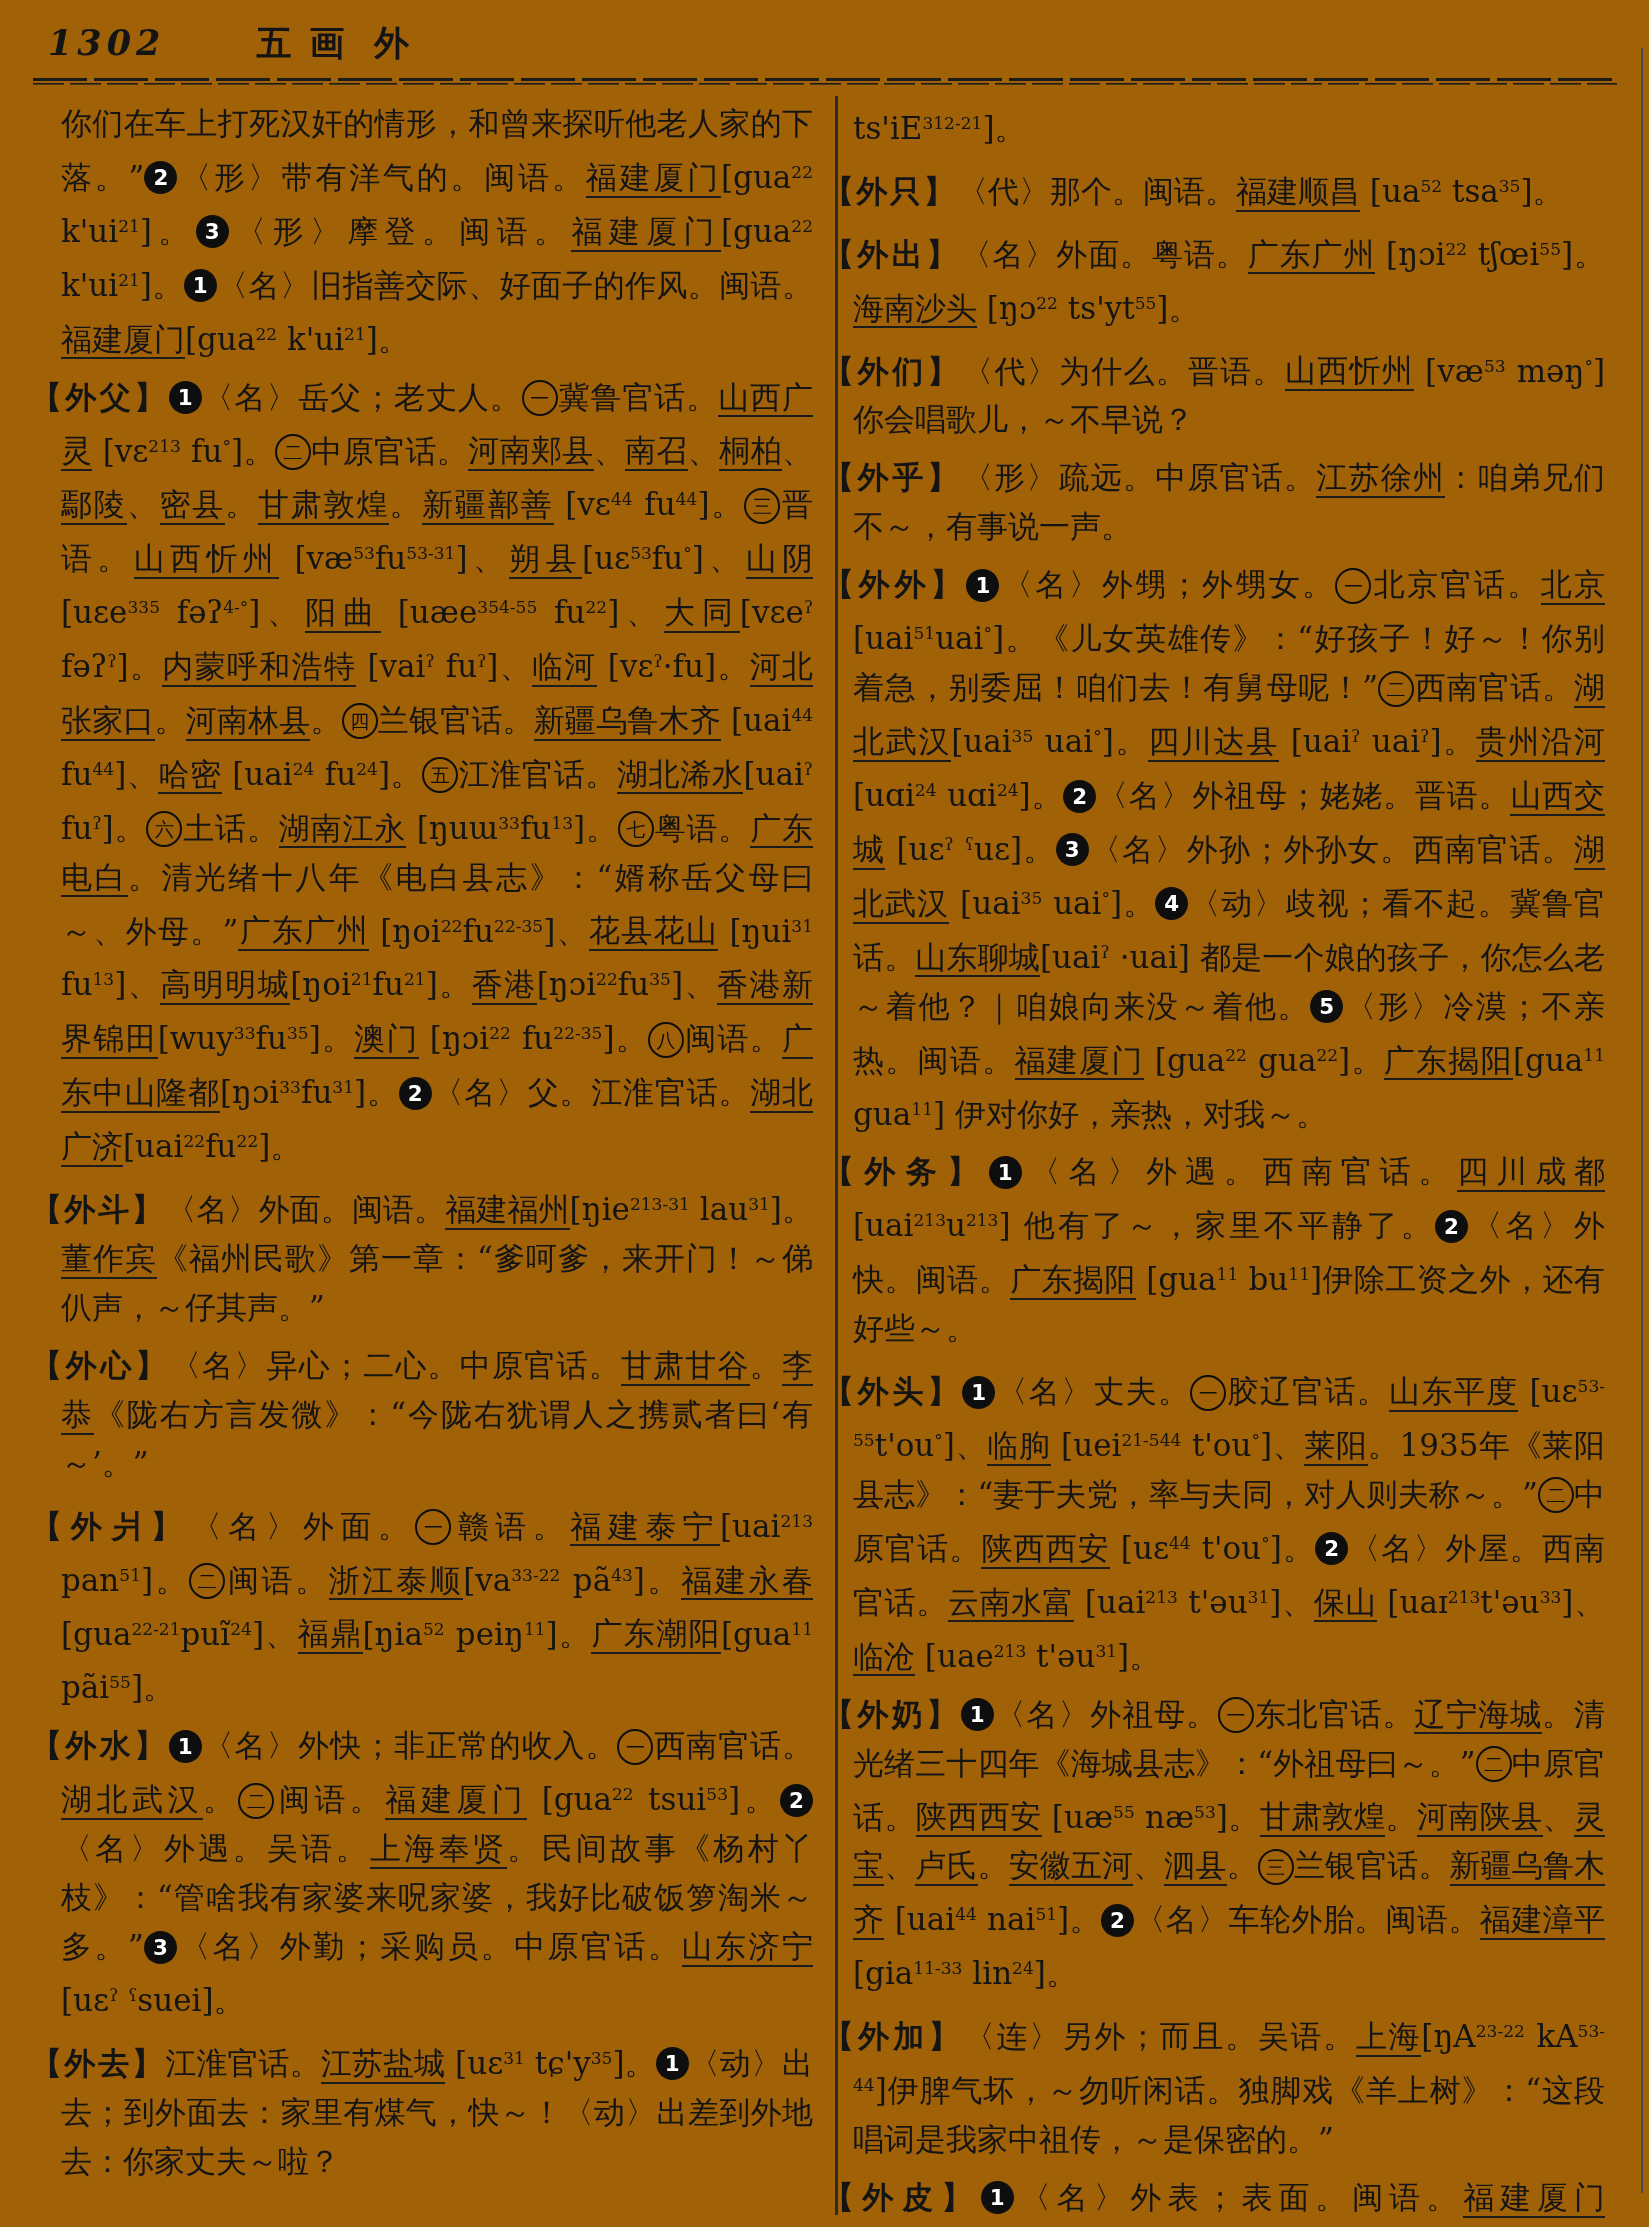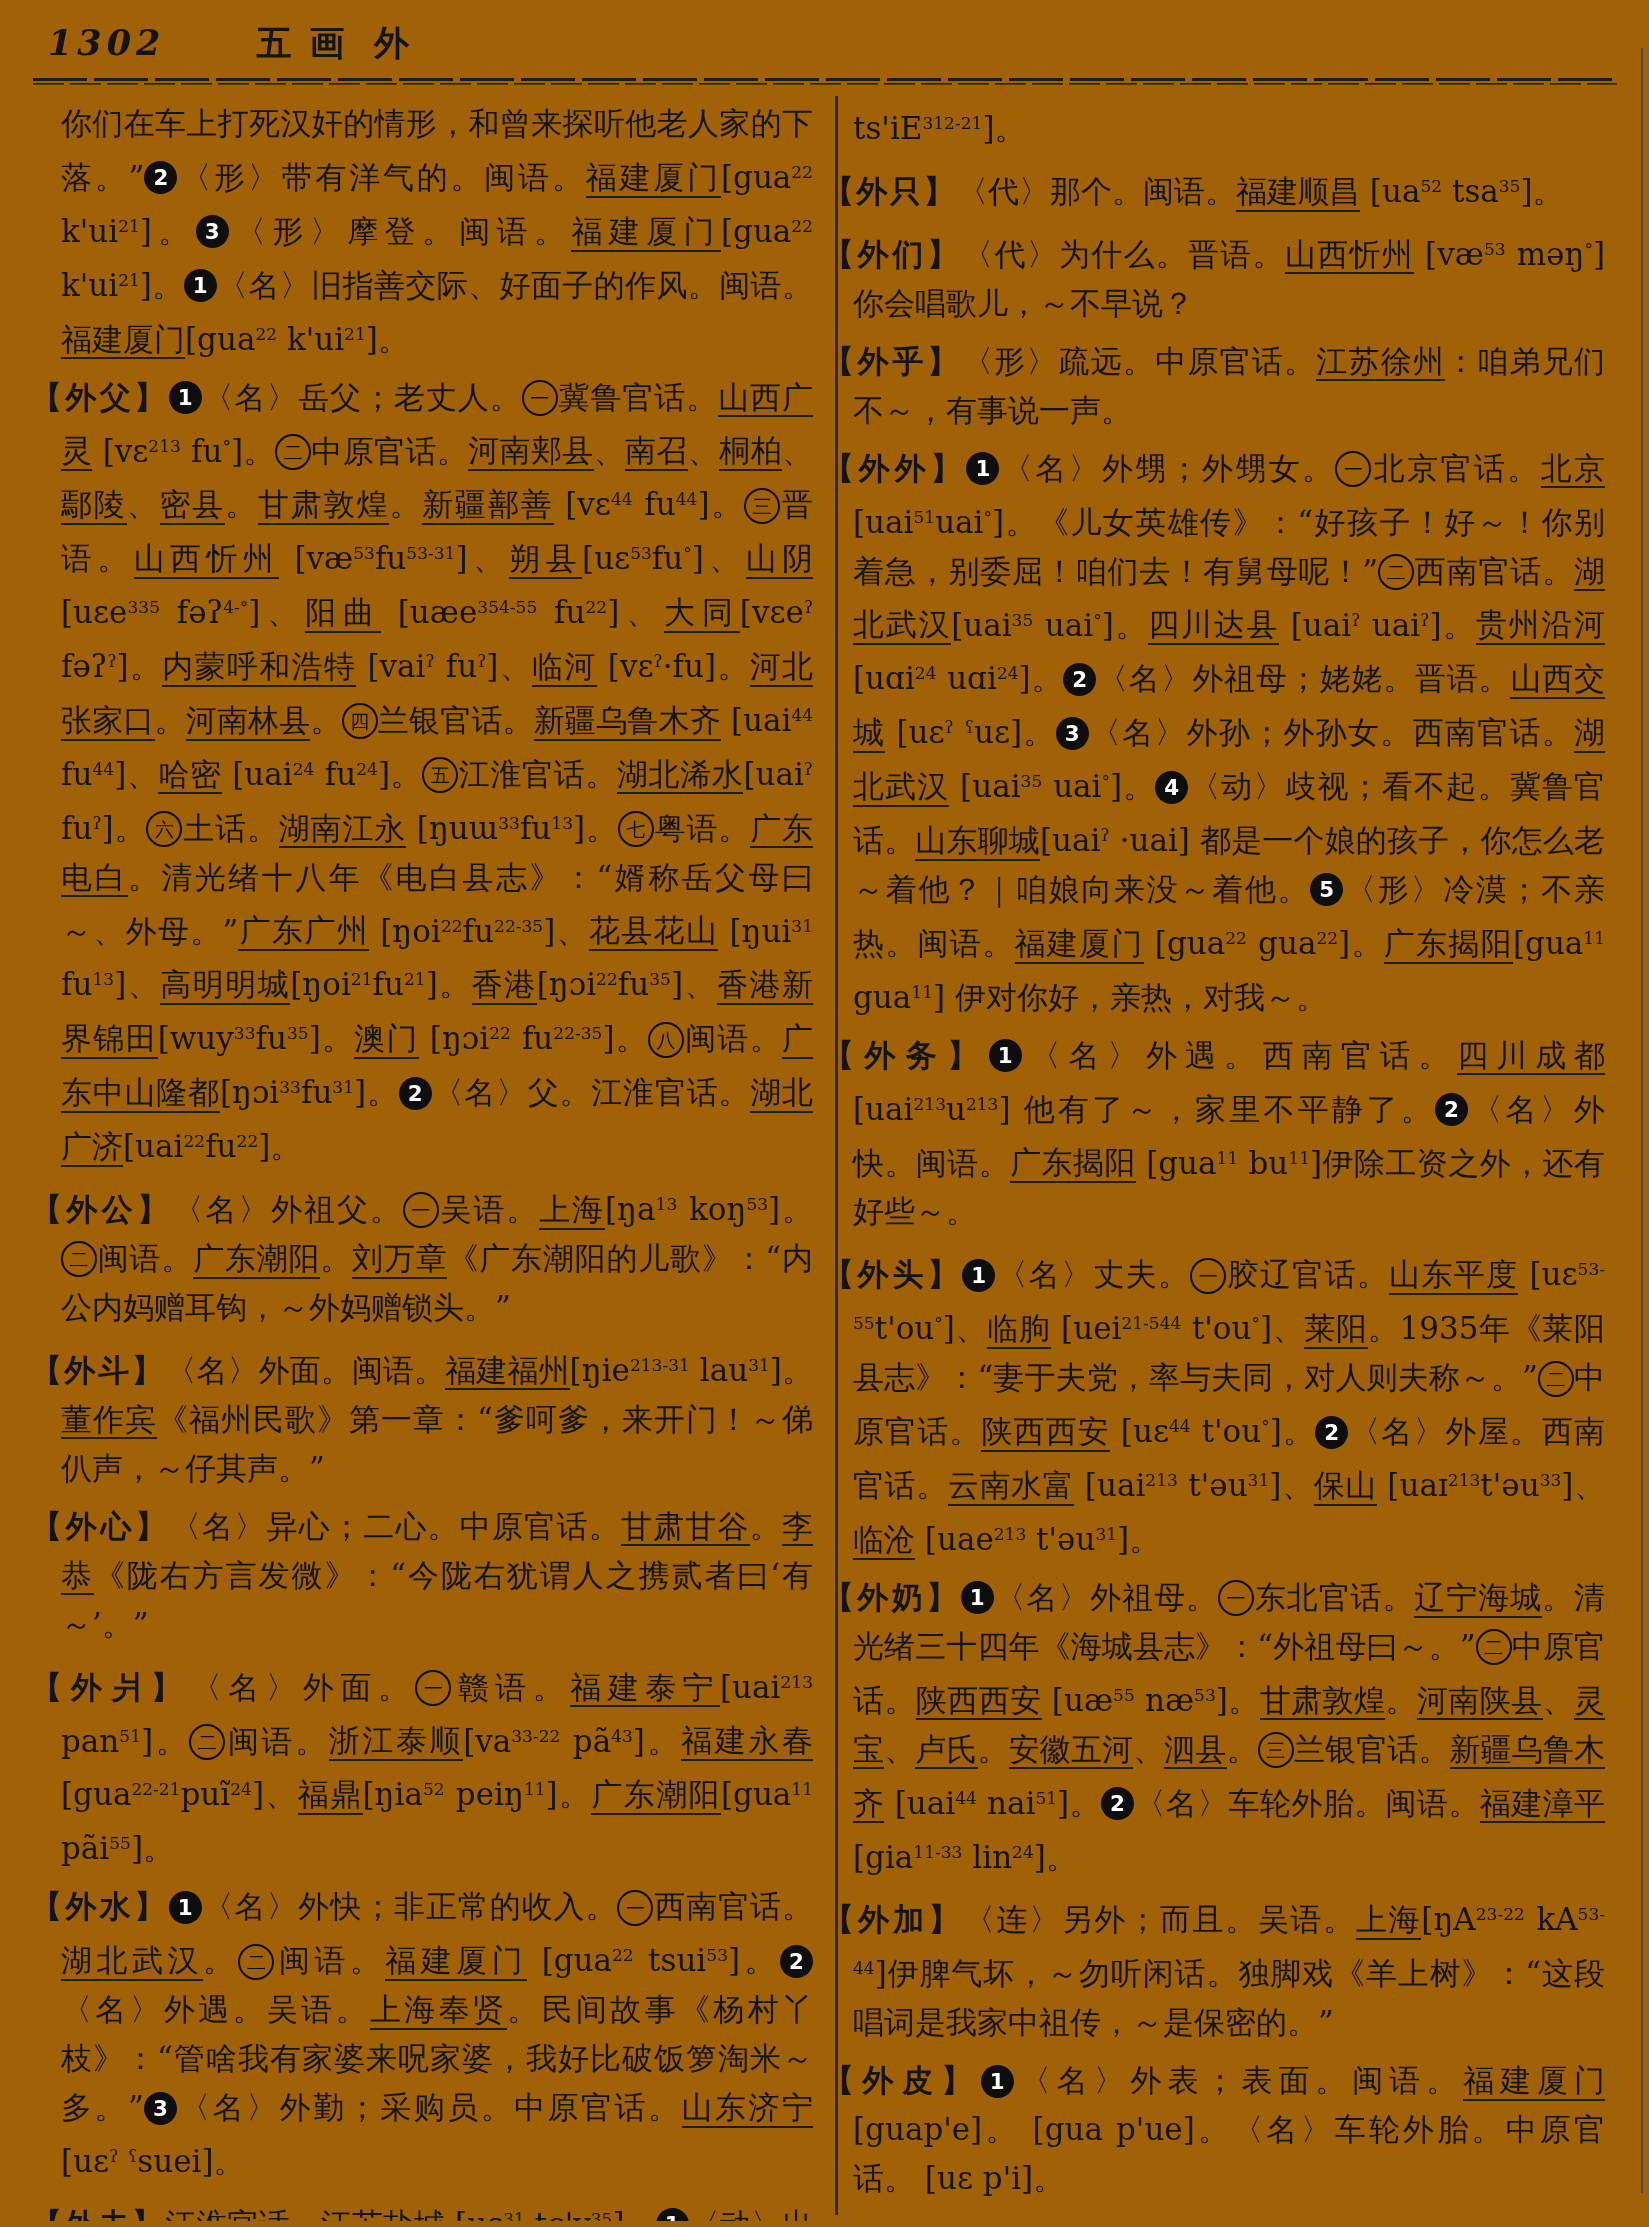--- a/index.html
+++ b/index.html
@@ -38,31 +38,31 @@
 <body>
 
 <div class="page">
   <div class="header">
     <span class="pagenum">1302</span><span class="section">五画</span><span class="radical">外</span>
   </div>
   <div class="rule"></div>
   <div class="col col-left" id="col-left">
       <div class="entry cont">你们在车上打死汉奸的情形，和曾来探听他老人家的下落。”<span class="cb">2</span>〈形〉带有洋气的。闽语。<span class="pn">福建厦门</span>[gua<span class="sup">22</span> k'ui<span class="sup">21</span>]。<span class="cb">3</span>〈形〉摩登。闽语。<span class="pn">福建厦门</span>[gua<span class="sup">22</span> k'ui<span class="sup">21</span>]。<span class="cb">1</span>〈名〉旧指善交际、好面子的作风。闽语。<span class="pn">福建厦门</span>[gua<span class="sup">22</span> k'ui<span class="sup">21</span>]。</div>
       <div class="entry"><span class="hw">【外父】</span><span class="cb">1</span>〈名〉岳父；老丈人。<span class="co">一</span>冀鲁官话。<span class="pn">山西广灵</span> [vɛ<span class="sup">213</span> fu<span class="sup">°</span>]。<span class="co">二</span>中原官话。<span class="pn">河南郏县</span>、<span class="pn">南召</span>、<span class="pn">桐柏</span>、<span class="pn">鄢陵</span>、<span class="pn">密县</span>。<span class="pn">甘肃敦煌</span>。<span class="pn">新疆鄯善</span> [vɛ<span class="sup">44</span> fu<span class="sup">44</span>]。<span class="co">三</span>晋语。<span class="pn">山西忻州</span> [væ<span class="sup">53</span>fu<span class="sup">53-31</span>]、<span class="pn">朔县</span>[uɛ<span class="sup">53</span>fu<span class="sup">°</span>]、<span class="pn">山阴</span> [uɛe<span class="sup">335</span> fəʔ<span class="sup">4-°</span>]、<span class="pn">阳曲</span> [uæe<span class="sup">354-55</span> fu<span class="sup">22</span>]、<span class="pn">大同</span>[vɛe<span class="sup">ʔ</span> fəʔ<span class="sup">ʔ</span>]。<span class="pn">内蒙呼和浩特</span> [vai<span class="sup">ʔ</span> fu<span class="sup">ʔ</span>]、<span class="pn">临河</span> [vɛ<span class="sup">ʔ</span>·fu]。<span class="pn">河北张家口</span>。<span class="pn">河南林县</span>。<span class="co">四</span>兰银官话。<span class="pn">新疆乌鲁木齐</span> [uai<span class="sup">44</span> fu<span class="sup">44</span>]、<span class="pn">哈密</span> [uai<span class="sup">24</span> fu<span class="sup">24</span>]。<span class="co">五</span>江淮官话。<span class="pn">湖北浠水</span>[uai<span class="sup">ʔ</span> fu<span class="sup">ʔ</span>]。<span class="co">六</span>土话。<span class="pn">湖南江永</span> [ŋuɯ<span class="sup">33</span>fu<span class="sup">13</span>]。<span class="co">七</span>粤语。<span class="pn">广东电白</span>。清光绪十八年《电白县志》：“婿称岳父母曰～、外母。”<span class="pn">广东广州</span> [ŋoi<span class="sup">22</span>fu<span class="sup">22-35</span>]、<span class="pn">花县花山</span> [ŋui<span class="sup">31</span> fu<span class="sup">13</span>]、<span class="pn">高明明城</span>[ŋoi<span class="sup">21</span>fu<span class="sup">21</span>]。<span class="pn">香港</span>[ŋɔi<span class="sup">22</span>fu<span class="sup">35</span>]、<span class="pn">香港新界锦田</span>[wuy<span class="sup">33</span>fu<span class="sup">35</span>]。<span class="pn">澳门</span> [ŋɔi<span class="sup">22</span> fu<span class="sup">22-35</span>]。<span class="co">八</span>闽语。<span class="pn">广东中山隆都</span>[ŋɔi<span class="sup">33</span>fu<span class="sup">31</span>]。<span class="cb">2</span>〈名〉父。江淮官话。<span class="pn">湖北广济</span>[uai<span class="sup">22</span>fu<span class="sup">22</span>]。</div>
-      <div class="entry"><span class="hw">【外公】</span>〈名〉外祖父。<span class="co">一</span>吴语。<span class="pn">上海</span>[ŋa<span class="sup">13</span> koŋ<span class="sup">53</span>]。<span class="co">二</span>闽语。<span class="pn">广东潮阳</span>。<span class="pn">刘万章</span>《广东潮阳的儿歌》：“内公内妈赠耳钩，～外妈赠锁头。”</div>
       <div class="entry"><span class="hw">【外斗】</span>〈名〉外面。闽语。<span class="pn">福建福州</span>[ŋie<span class="sup">213-31</span> lau<span class="sup">31</span>]。<span class="pn">董作宾</span>《福州民歌》第一章：“爹呵爹，来开门！～俤仈声，～仔其声。”</div>
       <div class="entry"><span class="hw">【外心】</span>〈名〉异心；二心。中原官话。<span class="pn">甘肃甘谷</span>。<span class="pn">李恭</span>《陇右方言发微》：“今陇右犹谓人之携贰者曰‘有～’。”</div>
       <div class="entry"><span class="hw">【外爿】</span>〈名〉外面。<span class="co">一</span>赣语。<span class="pn">福建泰宁</span>[uai<span class="sup">213</span> pan<span class="sup">51</span>]。<span class="co">二</span>闽语。<span class="pn">浙江泰顺</span>[va<span class="sup">33-22</span> pã<span class="sup">43</span>]。<span class="pn">福建永春</span>[gua<span class="sup">22-21</span>puĩ<span class="sup">24</span>]、<span class="pn">福鼎</span>[ŋia<span class="sup">52</span> peiŋ<span class="sup">11</span>]。<span class="pn">广东潮阳</span>[gua<span class="sup">11</span> pãi<span class="sup">55</span>]。</div>
       <div class="entry"><span class="hw">【外水】</span><span class="cb">1</span>〈名〉外快；非正常的收入。<span class="co">一</span>西南官话。<span class="pn">湖北武汉</span>。<span class="co">二</span>闽语。<span class="pn">福建厦门</span> [gua<span class="sup">22</span> tsui<span class="sup">53</span>]。<span class="cb">2</span>〈名〉外遇。吴语。<span class="pn">上海奉贤</span>。民间故事《杨村丫枝》：“管啥我有家婆来呪家婆，我好比破饭箩淘米～多。”<span class="cb">3</span>〈名〉外勤；采购员。中原官话。<span class="pn">山东济宁</span> [uɛ<span class="sup">ʔ</span> <span class="sup">ʕ</span>suei]。</div>
       <div class="entry"><span class="hw">【外去】</span>江淮官话。<span class="pn">江苏盐城</span> [uɛ<span class="sup">31</span> tɕ'y<span class="sup">35</span>]。<span class="cb">1</span>〈动〉出去；到外面去：家里有煤气，快～！〈动〉出差到外地去：你家丈夫～啦？</div>
     </div>
   <div class="divider"></div>
   <div class="col col-right" id="col-right">
       <div class="entry cont">ts'iE<span class="sup">312-21</span>]。</div>
       <div class="entry"><span class="hw">【外只】</span>〈代〉那个。闽语。<span class="pn">福建顺昌</span> [ua<span class="sup">52</span> tsa<span class="sup">35</span>]。</div>
+      <div class="entry"><span class="hw">【外出】</span>〈名〉外面。粤语。<span class="pn">广东广州</span> [ŋɔi<span class="sup">22</span> tʃœi<span class="sup">55</span>]。<span class="pn">海南沙头</span> [ŋɔ<span class="sup">22</span> ts'yt<span class="sup">55</span>]。</div>
       <div class="entry"><span class="hw">【外们】</span>〈代〉为什么。晋语。<span class="pn">山西忻州</span> [væ<span class="sup">53</span> məŋ<span class="sup">°</span>]你会唱歌儿，～不早说？</div>
       <div class="entry"><span class="hw">【外乎】</span>〈形〉疏远。中原官话。<span class="pn">江苏徐州</span>：咱弟兄们不～，有事说一声。</div>
       <div class="entry"><span class="hw">【外外】</span><span class="cb">1</span>〈名〉外甥；外甥女。<span class="co">一</span>北京官话。<span class="pn">北京</span>[uai<span class="sup">51</span>uai<span class="sup">°</span>]。《儿女英雄传》：“好孩子！好～！你别着急，别委屈！咱们去！有舅母呢！”<span class="co">二</span>西南官话。<span class="pn">湖北武汉</span>[uai<span class="sup">35</span> uai<span class="sup">°</span>]。<span class="pn">四川达县</span> [uai<span class="sup">ʔ</span> uai<span class="sup">ʔ</span>]。<span class="pn">贵州沿河</span>[uɑi<span class="sup">24</span> uɑi<span class="sup">24</span>]。<span class="cb">2</span>〈名〉外祖母；姥姥。晋语。<span class="pn">山西交城</span> [uɛ<span class="sup">ʔ</span> <span class="sup">ʕ</span>uɛ]。<span class="cb">3</span>〈名〉外孙；外孙女。西南官话。<span class="pn">湖北武汉</span> [uai<span class="sup">35</span> uai<span class="sup">°</span>]。<span class="cb">4</span>〈动〉歧视；看不起。冀鲁官话。<span class="pn">山东聊城</span>[uai<span class="sup">ʔ</span> ·uai] 都是一个娘的孩子，你怎么老～着他？｜咱娘向来没～着他。<span class="cb">5</span>〈形〉冷漠；不亲热。闽语。<span class="pn">福建厦门</span> [gua<span class="sup">22</span> gua<span class="sup">22</span>]。<span class="pn">广东揭阳</span>[gua<span class="sup">11</span> gua<span class="sup">11</span>] 伊对你好，亲热，对我～。</div>
       <div class="entry"><span class="hw">【外务】</span><span class="cb">1</span>〈名〉外遇。西南官话。<span class="pn">四川成都</span> [uai<span class="sup">213</span>u<span class="sup">213</span>] 他有了～，家里不平静了。<span class="cb">2</span>〈名〉外快。闽语。<span class="pn">广东揭阳</span> [gua<span class="sup">11</span> bu<span class="sup">11</span>]伊除工资之外，还有好些～。</div>
       <div class="entry"><span class="hw">【外头】</span><span class="cb">1</span>〈名〉丈夫。<span class="co">一</span>胶辽官话。<span class="pn">山东平度</span> [uɛ<span class="sup">53-55</span>t'ou<span class="sup">°</span>]、<span class="pn">临朐</span> [uei<span class="sup">21-544</span> t'ou<span class="sup">°</span>]、<span class="pn">莱阳</span>。1935年《莱阳县志》：“妻于夫党，率与夫同，对人则夫称～。”<span class="co">二</span>中原官话。<span class="pn">陕西西安</span> [uɛ<span class="sup">44</span> t'ou<span class="sup">°</span>]。<span class="cb">2</span>〈名〉外屋。西南官话。<span class="pn">云南水富</span> [uai<span class="sup">213</span> t'əu<span class="sup">31</span>]、<span class="pn">保山</span> [uaɪ<span class="sup">213</span>t'əu<span class="sup">33</span>]、<span class="pn">临沧</span> [uae<span class="sup">213</span> t'əu<span class="sup">31</span>]。</div>
       <div class="entry"><span class="hw">【外奶】</span><span class="cb">1</span>〈名〉外祖母。<span class="co">一</span>东北官话。<span class="pn">辽宁海城</span>。清光绪三十四年《海城县志》：“外祖母曰～。”<span class="co">二</span>中原官话。<span class="pn">陕西西安</span> [uæ<span class="sup">55</span> næ<span class="sup">53</span>]。<span class="pn">甘肃敦煌</span>。<span class="pn">河南陕县</span>、<span class="pn">灵宝</span>、<span class="pn">卢氏</span>。<span class="pn">安徽五河</span>、<span class="pn">泗县</span>。<span class="co">三</span>兰银官话。<span class="pn">新疆乌鲁木齐</span> [uai<span class="sup">44</span> nai<span class="sup">51</span>]。<span class="cb">2</span>〈名〉车轮外胎。闽语。<span class="pn">福建漳平</span> [gia<span class="sup">11-33</span> lin<span class="sup">24</span>]。</div>
       <div class="entry"><span class="hw">【外加】</span>〈连〉另外；而且。吴语。<span class="pn">上海</span>[ŋA<span class="sup">23-22</span> kA<span class="sup">53-44</span>]伊脾气坏，～勿听闲话。独脚戏《羊上树》：“这段唱词是我家中祖传，～是保密的。”</div>
       <div class="entry"><span class="hw">【外皮】</span><span class="cb">1</span>〈名〉外表；表面。闽语。<span class="pn">福建厦门</span> [guap'e]。 [gua p'ue]。〈名〉车轮外胎。中原官话。 [uɛ p'i]。</div>
     </div>
   <div class="edge-line"></div>

